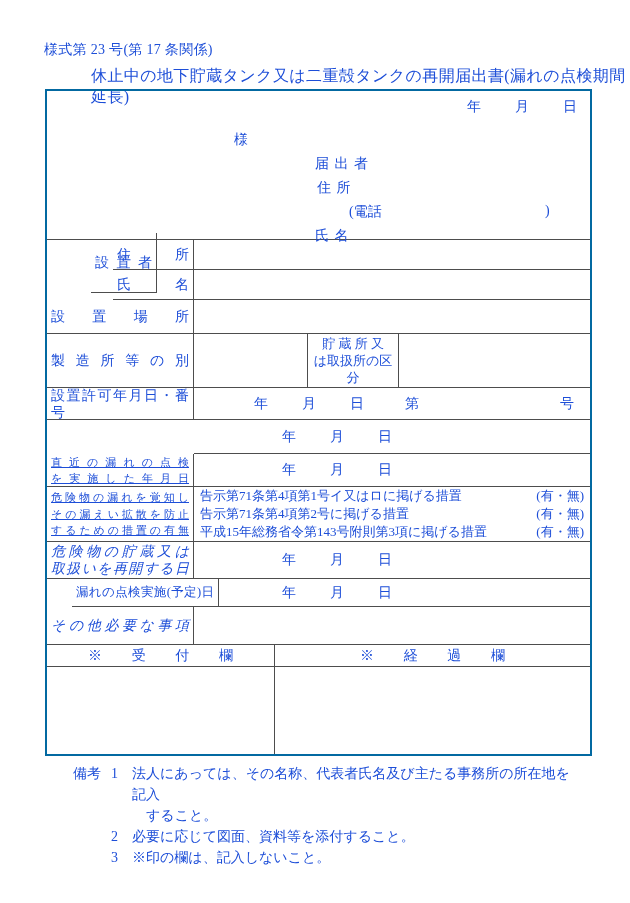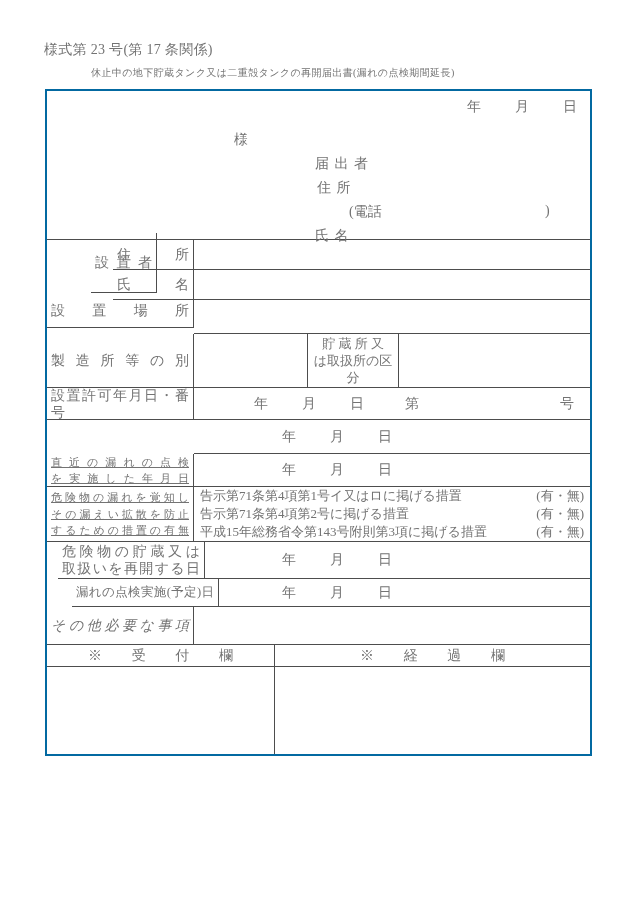--- a/index.html
+++ b/index.html
@@ -1,22 +1,22 @@
 <!DOCTYPE html>
 <html lang="ja"><head>
 <meta charset="utf-8">
 <style>
   html,body{margin:0;padding:0;background:#ffffff;}
   .page{
     position:relative;width:630px;height:903px;background:#ffffff;
     font-family:"Liberation Serif","DejaVu Serif",serif;
-    color:#737373;font-size:14px;overflow:hidden;
+    color:#1d4ed8;font-size:14px;overflow:hidden;
   }
   .form-no{position:absolute;left:44px;top:41px;font-size:14px;letter-spacing:0.3px;}
-  .doc-title{position:absolute;left:91px;top:66px;font-size:10px;letter-spacing:0.4px;}
+  .doc-title{position:absolute;left:91px;top:66px;font-size:16px;letter-spacing:0.4px;}
   .tbl{position:absolute;left:45px;top:89px;width:543px;height:663px;border:2px solid #0369a1;}
   .cell{position:absolute;box-sizing:border-box;border-color:#4d4d4d;border-style:solid;border-width:0;}
   .bR{border-right-width:1px;} .bB{border-bottom-width:1px;}
   .lbl{display:flex;flex-direction:column;justify-content:center;padding:0 4px;}
   .lbl .jt{width:100%;text-align:justify;text-align-last:justify;white-space:pre-line;line-height:17px;}
   .f135 .jt{font-size:11px;line-height:16.5px;text-decoration:underline;}
   .f125 .jt{font-size:12.5px;}
   .f13c{display:flex;flex-direction:column;justify-content:center;font-size:13px;line-height:17px;text-align:center;white-space:pre-line;padding:0 2px;}
   .dateCell{display:flex;align-items:center;padding-left:88px;}
   .jd{display:inline-block;width:110px;text-align:justify;text-align-last:justify;}
@@ -67,21 +67,21 @@
     </div>
     <div class="cell lbl bR bB" style="left:66px;top:149px;width:81px;height:30px;">
       <div class="jt">住所</div>
     </div>
     <div class="cell bB" style="left:147px;top:149px;width:396px;height:30px;"></div>
     <div class="cell lbl bR bB" style="left:66px;top:179px;width:81px;height:30px;">
       <div class="jt">氏名</div>
     </div>
     <div class="cell bB" style="left:147px;top:179px;width:396px;height:30px;"></div>
 
-    <div class="cell lbl bR bB" style="left:0;top:203px;width:147px;height:34px;">
+    <div class="cell lbl bR bB" style="left:0;top:209px;width:147px;height:34px;">
       <div class="jt">設置場所</div>
     </div>
     <div class="cell bB" style="left:147px;top:209px;width:396px;height:34px;"></div>
 
     <div class="cell lbl bR bB" style="left:0;top:243px;width:147px;height:54px;">
       <div class="jt">製造所等の別</div>
     </div>
     <div class="cell bR bB" style="left:147px;top:243px;width:114px;height:54px;"></div>
     <div class="cell f13c bR bB" style="left:261px;top:243px;width:91px;height:54px;justify-content:center;"><span>貯 蔵 所 又
 は取扱所の区
@@ -122,21 +122,21 @@
       <div class="mline">
         <span>告示第71条第4項第2号に掲げる措置</span>
         <span>(有・無)</span>
       </div>
       <div class="mline">
         <span>平成15年総務省令第143号附則第3項に掲げる措置</span>
         <span>(有・無)</span>
       </div>
     </div>
 
-    <div class="cell lbl bR bB" style="left:11px;top:451px;width:147px;height:37px;">
+    <div class="cell lbl bR bB" style="left:0;top:451px;width:147px;height:37px;font-style:italic;">
       <div class="jt">危険物の貯蔵又は
 取扱いを再開する日</div>
     </div>
     <div class="cell dateCell bB" style="left:147px;top:451px;width:396px;height:37px;">
       <span class="jd">年　月　日</span>
     </div>
 
     <div class="cell lbl f125 bR bB" style="left:0;top:488px;width:147px;height:28px;margin-left:25px;">
       <div class="jt">漏れの点検実施(予定)日</div>
     </div>
@@ -152,13 +152,31 @@
     <div class="cell markHdr bR bB" style="left:0;top:554px;width:228px;height:22px;">
       <span class="jh">※受付欄</span>
     </div>
     <div class="cell markHdr bB" style="left:228px;top:554px;width:315px;height:22px;">
       <span class="jh">※経過欄</span>
     </div>
     <div class="cell bR" style="left:0;top:576px;width:228px;height:87px;"></div>
     <div class="cell" style="left:228px;top:576px;width:315px;height:87px;"></div>
   </div>
 
+  <div class="notes">
+    <span class="notes-label">備考</span>
+    <div class="notes-items">
+      <div class="note">
+        <span class="no">1</span>
+        <span class="txt">法人にあっては、その名称、代表者氏名及び主たる事務所の所在地を記入
+　すること。</span>
+      </div>
+      <div class="note">
+        <span class="no">2</span>
+        <span class="txt">必要に応じて図面、資料等を添付すること。</span>
+      </div>
+      <div class="note">
+        <span class="no">3</span>
+        <span class="txt">※印の欄は、記入しないこと。</span>
+      </div>
+    </div>
+  </div>
 </div>
 
 </body></html>

